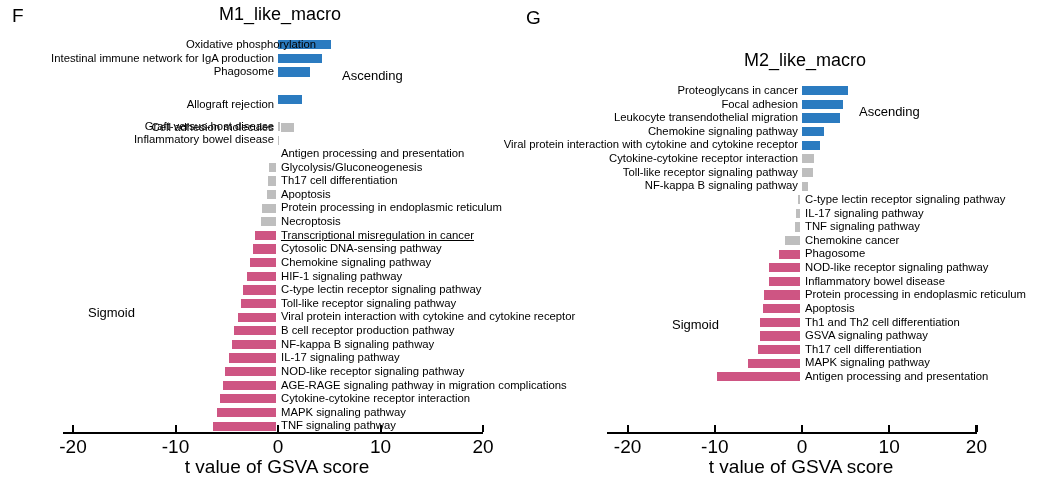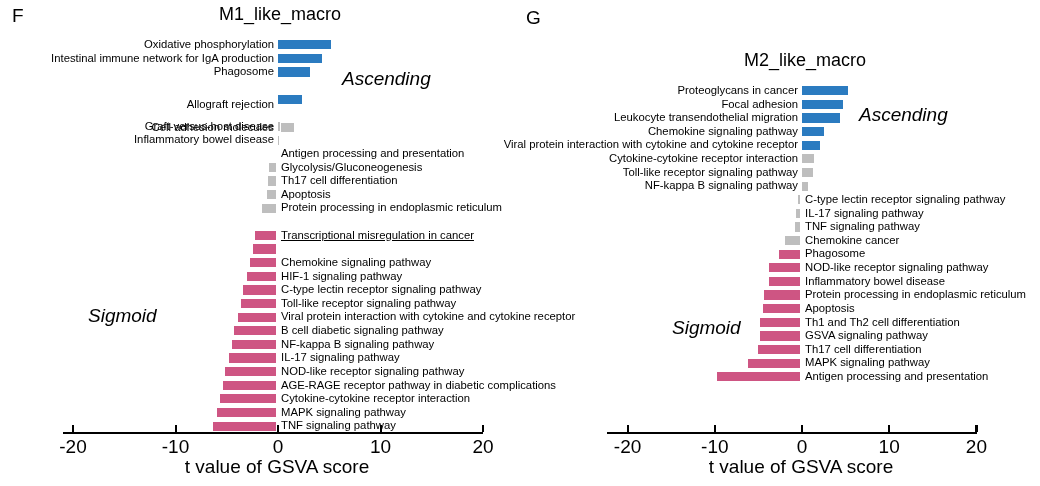--- a/index.html
+++ b/index.html
@@ -22,23 +22,22 @@
     letter-spacing:0;
   }
   .chart-title{
     position:absolute;
     font-size:18px;
     text-align:center;
     white-space:nowrap;
   }
   .group-label{
     position:absolute;
-    font-size:19px;
-    white-space:nowrap;
-    font-style:italic;
+    font-size:13px;
+    white-space:nowrap;
   }
 
   .plot{position:absolute;}
 
   .row{
     position:absolute;
     left:0;
     height:13.6px;
     width:100%;
   }
@@ -94,21 +93,21 @@
 </head>
 <body>
 
 <div class="panel" id="panel-F">
   <div class="panel-letter" style="left:12px;top:5px;">F</div>
   <div class="chart-title" style="left:180px;top:4px;width:200px;">M1_like_macro</div>
   <div class="group-label" style="left:342px;top:68px;">Ascending</div>
   <div class="group-label" style="left:88px;top:305px;">Sigmoid</div>
 
   <div class="plot" id="plot-F" style="left:0;top:0;width:520px;height:486px;">
-      <div class="row" style="top: 38px;">
+      <div class="row" style="top: 38px; padding-left: 42px;">
         <div class="bar pos" style="left: 277px; width: 55.35px;"></div>
         <div class="rowlabel right" style="right: 246px;">Oxidative phosphorylation</div>
       </div>
       <div class="row" style="top: 51.62px;">
         <div class="bar pos" style="left: 277px; width: 46.125px;"></div>
         <div class="rowlabel right" style="right: 246px;">Intestinal immune network for IgA production</div>
       </div>
       <div class="row" style="top: 65.24px;">
         <div class="bar pos" style="left: 277px; width: 33.825px;"></div>
         <div class="rowlabel right" style="right: 246px;">Phagosome</div>
@@ -142,26 +141,31 @@
         <div class="rowlabel left" style="left: 281px;">Th17 cell differentiation</div>
       </div>
       <div class="row" style="top: 187.82px;">
         <div class="bar ns" style="left: 265.725px; width: 11.275px;"></div>
         <div class="rowlabel left" style="left: 281px;">Apoptosis</div>
       </div>
       <div class="row" style="top: 201.44px;">
         <div class="bar ns" style="left: 260.6px; width: 16.4px;"></div>
         <div class="rowlabel left" style="left: 281px;">Protein processing in endoplasmic reticulum</div>
       </div>
+      <div class="row" style="top: 215.06px;">
+        <div class="bar ns" style="left: 259.575px; width: 17.425px;"></div>
+        <div class="rowlabel left" style="left: 281px;">Necroptosis</div>
+      </div>
       <div class="row" style="top: 228.68px;">
         <div class="bar neg" style="left: 254.45px; width: 22.55px;"></div>
         <div class="rowlabel left" style="left: 281px; text-decoration: underline;">Transcriptional misregulation in cancer</div>
       </div>
       <div class="row" style="top: 242.3px;">
         <div class="bar neg" style="left: 252.4px; width: 24.6px;"></div>
+        <div class="rowlabel left" style="left: 281px;">Cytosolic DNA-sensing pathway</div>
       </div>
       <div class="row" style="top: 255.92px;">
         <div class="bar neg" style="left: 249.325px; width: 27.675px;"></div>
         <div class="rowlabel left" style="left: 281px;">Chemokine signaling pathway</div>
       </div>
       <div class="row" style="top: 269.54px;">
         <div class="bar neg" style="left: 246.25px; width: 30.75px;"></div>
         <div class="rowlabel left" style="left: 281px;">HIF-1 signaling pathway</div>
       </div>
       <div class="row" style="top: 283.16px;">
@@ -171,37 +175,37 @@
       <div class="row" style="top: 296.78px;">
         <div class="bar neg" style="left: 240.1px; width: 36.9px;"></div>
         <div class="rowlabel left" style="left: 281px;">Toll-like receptor signaling pathway</div>
       </div>
       <div class="row" style="top: 310.4px;">
         <div class="bar neg" style="left: 237.025px; width: 39.975px;"></div>
         <div class="rowlabel left" style="left: 281px;">Viral protein interaction with cytokine and cytokine receptor</div>
       </div>
       <div class="row" style="top: 324.02px;">
         <div class="bar neg" style="left: 232.925px; width: 44.075px;"></div>
-        <div class="rowlabel left" style="left: 281px;">B cell diabetic signaling pathway</div>
+        <div class="rowlabel left" style="left: 281px;">B cell receptor production pathway</div>
       </div>
       <div class="row" style="top: 337.64px;">
         <div class="bar neg" style="left: 230.875px; width: 46.125px;"></div>
         <div class="rowlabel left" style="left: 281px;">NF-kappa B signaling pathway</div>
       </div>
       <div class="row" style="top: 351.26px;">
         <div class="bar neg" style="left: 227.8px; width: 49.2px;"></div>
         <div class="rowlabel left" style="left: 281px;">IL-17 signaling pathway</div>
       </div>
       <div class="row" style="top: 364.88px;">
         <div class="bar neg" style="left: 223.7px; width: 53.3px;"></div>
         <div class="rowlabel left" style="left: 281px;">NOD-like receptor signaling pathway</div>
       </div>
       <div class="row" style="top: 378.5px;">
         <div class="bar neg" style="left: 221.65px; width: 55.35px;"></div>
-        <div class="rowlabel left" style="left: 281px;">AGE-RAGE receptor pathway in diabetic complications</div>
+        <div class="rowlabel left" style="left: 281px;">AGE-RAGE signaling pathway in migration complications</div>
       </div>
       <div class="row" style="top: 392.12px;">
         <div class="bar neg" style="left: 218.575px; width: 58.425px;"></div>
         <div class="rowlabel left" style="left: 281px;">Cytokine-cytokine receptor interaction</div>
       </div>
       <div class="row" style="top: 405.74px;">
         <div class="bar neg" style="left: 215.5px; width: 61.5px;"></div>
         <div class="rowlabel left" style="left: 281px;">MAPK signaling pathway</div>
       </div>
       <div class="row" style="top: 419.36px;">

